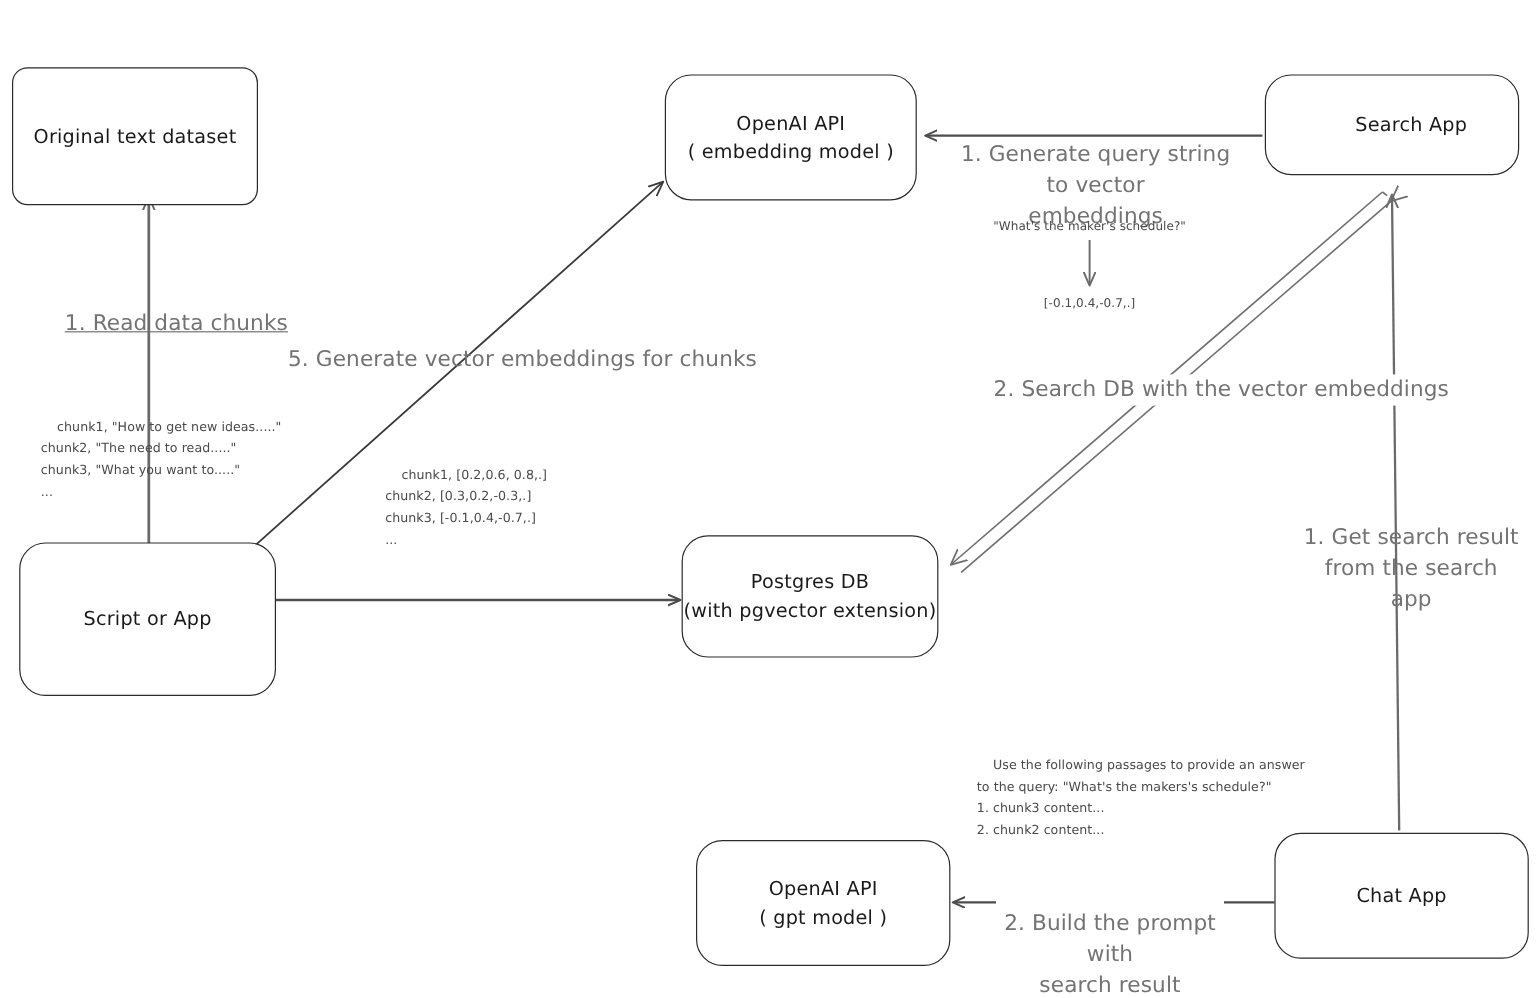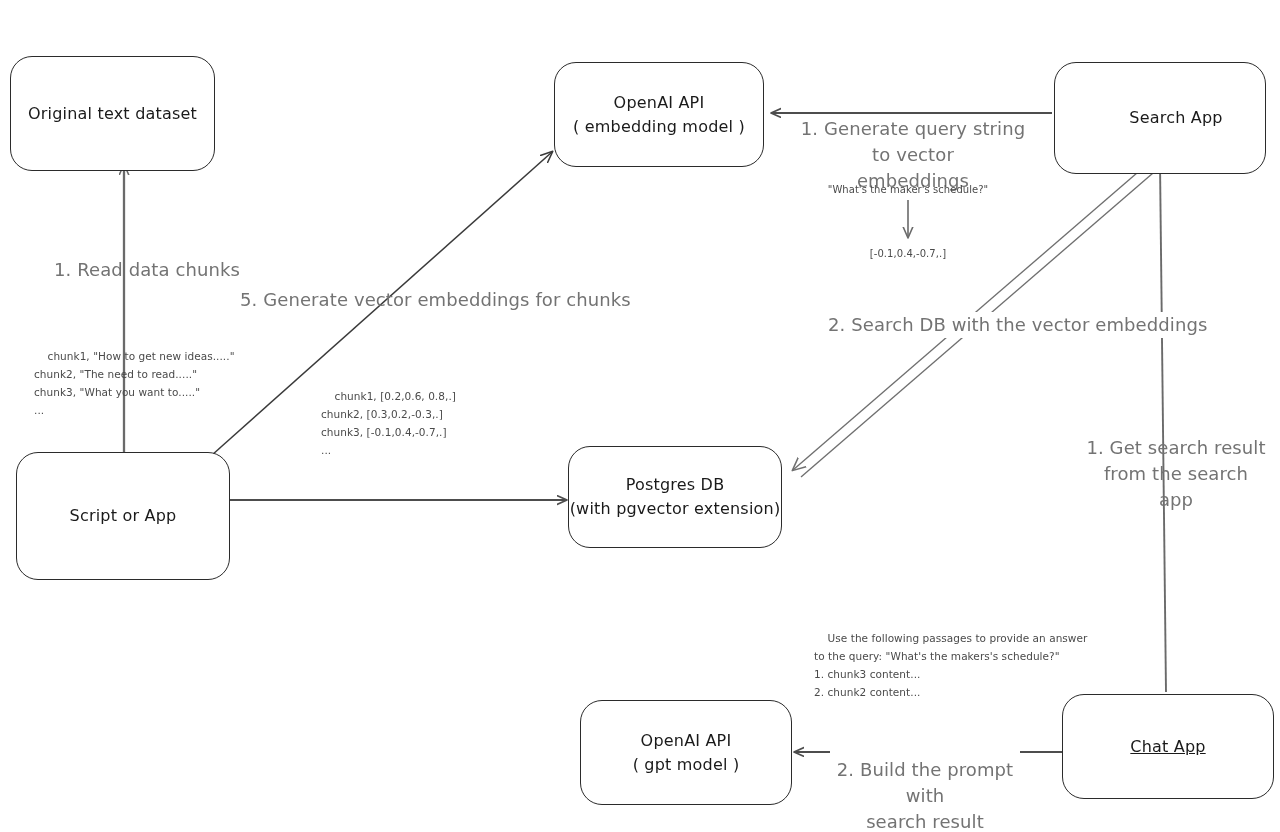--- a/index.html
+++ b/index.html
@@ -118,52 +118,52 @@
 
     <g>
       <path d="M1166,692 L1160,163" fill="none" stroke="#6a6a6a" stroke-width="1.9" marker-end="url(#arrowGray)"></path>
     </g>
 
     <g>
       <path d="M1062,752 L795,752" fill="none" stroke="#4d4d4d" stroke-width="1.9" marker-end="url(#arrowFilled)"></path>
     </g>
   </svg>
 
-  <div class="node" style="left:10px; top:56px; width:205px; height:115px;">
+  <div class="node" style="left:10px; top:56px; width:205px; height:115px;border-radius:13px;">
     <span>Original text dataset</span>
   </div>
 
   <div class="node" style="left:16px; top:452px; width:214px; height:128px;">
     <span>Script or App</span>
   </div>
 
   <div class="node" style="left:554px; top:62px; width:210px; height:105px;">
     <span>OpenAI API</span>
     <span class="line2">( embedding model )</span>
   </div>
 
   <div class="node" style="left:568px; top:446px; width:214px; height:102px;">
     <span>Postgres DB</span>
     <span class="line2">(with pgvector extension)</span>
   </div>
 
-  <div class="node" style="left:1054px; top:62px; width:212px; height:112px;padding-left:32px;">
+  <div class="node" style="left:1054px; top:62px; width:212px; height:84px;padding-left:32px;">
     <span>Search App</span>
   </div>
 
-  <div class="node" style="left:1062px; top:694px; width:212px; height:105px;text-decoration:underline;">
+  <div class="node" style="left:1062px; top:694px; width:212px; height:105px;">
     <span>Chat App</span>
   </div>
 
   <div class="node" style="left:580px; top:700px; width:212px; height:105px;">
     <span>OpenAI API</span>
     <span class="line2">( gpt model )</span>
   </div>
 
-  <div class="label" style="left:54px; top:257px;">
+  <div class="label" style="left:54px; top:257px;text-decoration:underline;">
     <span>1. Read data chunks</span>
   </div>
 
   <div class="label" style="left:240px; top:287px;">
     <span>5. Generate vector embeddings for chunks</span>
   </div>
 
 
   <div class="label center" style="left:789px; top:90px; width:248px; white-space:pre-line;">
     <span>1. Generate query string to vector

